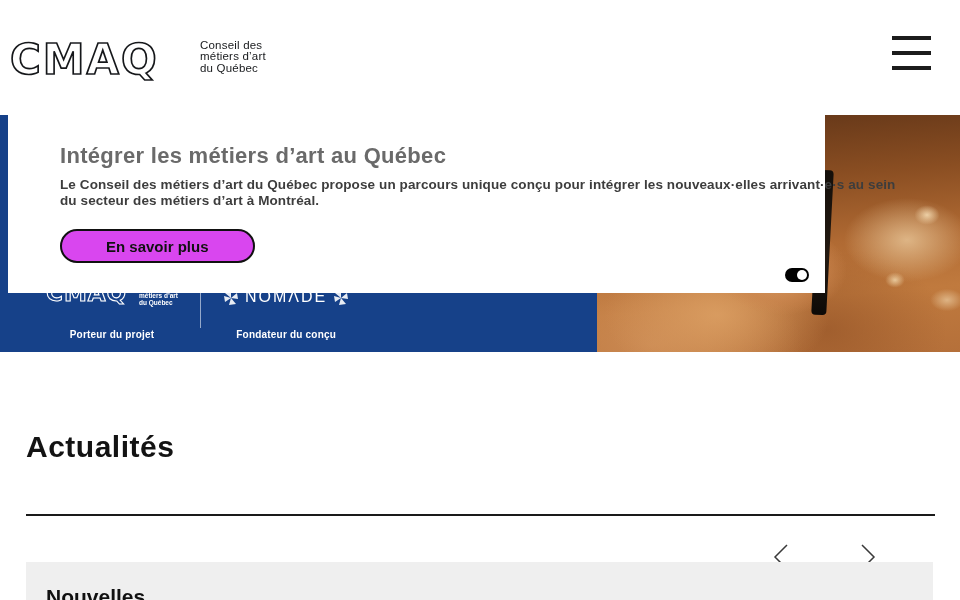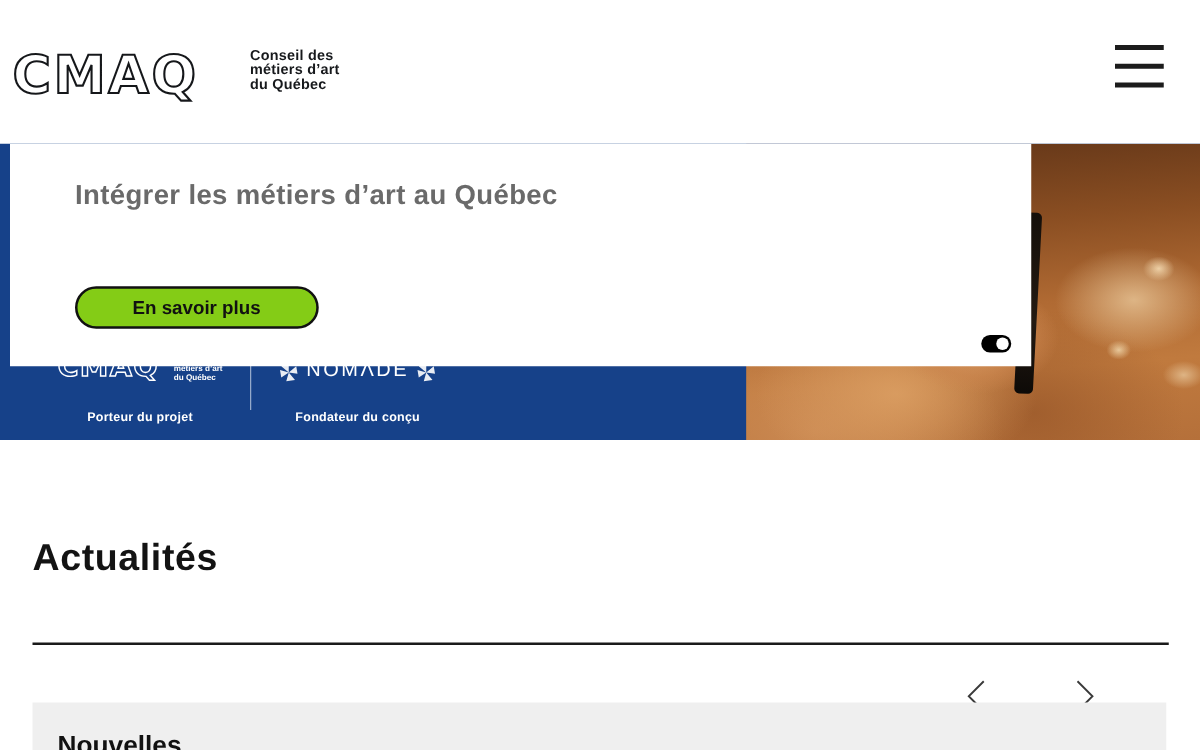--- a/index.html
+++ b/index.html
@@ -4,21 +4,21 @@
 <style>
   * { margin: 0; padding: 0; box-sizing: border-box; }
   html, body { width: 960px; height: 600px; overflow: hidden; background: #fff;
     font-family: "Liberation Sans", sans-serif; }
   .page { position: relative; width: 960px; height: 600px; }
 
   
   .header { position: absolute; top: 0; left: 0; width: 960px; height: 115px; background: #fff; }
   .logo-wrap { position: absolute; left: 10px; top: 32px; display: flex; align-items: center; }
   .logo-glyph { display: block; }
-  .logo-name { margin-left: 22px; font-weight: bold; font-size: 11.5px; line-height: 11.5px; color: #17191c; letter-spacing: 0.2px; }
+  .logo-name { margin-left: 22px; font-weight: normal; font-size: 11.5px; line-height: 11.5px; color: #17191c; letter-spacing: 0.2px; }
   .logo-name span { display: block; }
   .burger { position: absolute; right: 28px; top: 36px; width: 40px; height: 34px; cursor: pointer; background: none; border: none; padding: 0; }
   .burger .bar { display: block; width: 39px; height: 4px; background: #1c1c1c; margin-bottom: 11px; }
   .burger .bar:last-child { margin-bottom: 0; }
 
   
   .hero { position: absolute; top: 115px; left: 0; width: 960px; height: 237px; background: #164189; overflow: hidden; }
   .hero-photo { position: absolute; top: 0; right: 0; width: 363px; height: 237px; z-index: 1;
     background:
       radial-gradient(90px 60px at 310px 125px, rgba(236,205,160,0.75), rgba(236,205,160,0) 70%),
@@ -31,21 +31,21 @@
       linear-gradient(175deg, #5e3317 0%, #8a4e22 30%, #b06a33 55%, #c07a3e 75%, #b5703a 100%);
   }
   .hero-photo .tool { position: absolute; left: 218px; top: 55px; width: 15px; height: 145px;
     background: linear-gradient(to bottom, #140f0a, #241a12 60%, #0d0a07); border-radius: 4px; transform: rotate(3deg); }
   .hero-photo .knuckle { position: absolute; left: 120px; top: 110px; width: 130px; height: 90px; border-radius: 50%;
     background: radial-gradient(closest-side, rgba(222,160,105,0.95), rgba(205,135,80,0.55) 70%, rgba(205,135,80,0) 100%); }
 
   .hero-card { position: absolute; top: 0; left: 8px; width: 817px; height: 178px; background: #fff; z-index: 2; }
   .hero-title { position: absolute; left: 52px; top: 28px; font-size: 22px; font-weight: bold; color: #6a6a6a; letter-spacing: 0.3px; }
   .hero-desc { position: absolute; left: 52px; top: 62px; width: 836px; font-size: 13.5px; line-height: 16px; color: #3d3d3d; font-weight: bold; letter-spacing: 0.1px; }
-  .cta { position: absolute; left: 52px; top: 114px; height: 34px; padding: 0 44px; background: #84cc16;
+  .cta { position: absolute; left: 52px; top: 114px; height: 34px; padding: 0 44px; background: #d946ef;
     border: 2px solid #111; border-radius: 17px; font-family: "Liberation Sans", sans-serif;
     font-size: 15px; font-weight: bold; color: #111; cursor: pointer; }
   .toggle { position: absolute; right: 16px; top: 153px; width: 24px; height: 14px; background: #000; border-radius: 7px; cursor: pointer; }
   .toggle .knob { position: absolute; right: 2px; top: 2px; width: 10px; height: 10px; background: #fff; border-radius: 50%; }
 
   .partners { position: absolute; left: 46px; top: 163px; z-index: 1; display: flex; align-items: flex-start; color: #fff; }
   .partner { text-align: center; }
   .partner-cmaq-row { display: flex; align-items: flex-start; }
   .mini-sub { text-align: left; font-size: 6.5px; font-weight: bold; line-height: 7px; margin-left: 5px; margin-top: 14px; color: #fff; }
   .partner-role { font-size: 10px; margin-top: 23px; color: #fff; font-weight: bold; letter-spacing: 0.2px; }
@@ -118,20 +118,21 @@
           <svg class="pinwheel" width="16" height="16" viewBox="0 0 16 16">
             <path d="M8 8 L2 3 L8 1 Z M8 8 L14 3 L15 9 Z M8 8 L13 14 L6 15 Z M8 8 L2 12 L1 6 Z" fill="#ffffff" opacity="0.9"></path>
           </svg>
         </div>
         <div class="partner-role">Fondateur du conçu</div>
       </div>
     </div>
 
     <div class="hero-card">
       <div class="hero-title">Intégrer les métiers d’art au Québec</div>
+      <div class="hero-desc">Le Conseil des métiers d’art du Québec propose un parcours unique conçu pour intégrer les nouveaux·elles arrivant·e·s au sein du secteur des métiers d’art à Montréal.</div>
       <button class="cta">En savoir plus</button>
       <div class="toggle">
         <span class="knob"></span>
       </div>
     </div>
   </div>
 
   <div class="news-title">Actualités</div>
   <div class="rule"></div>
 

